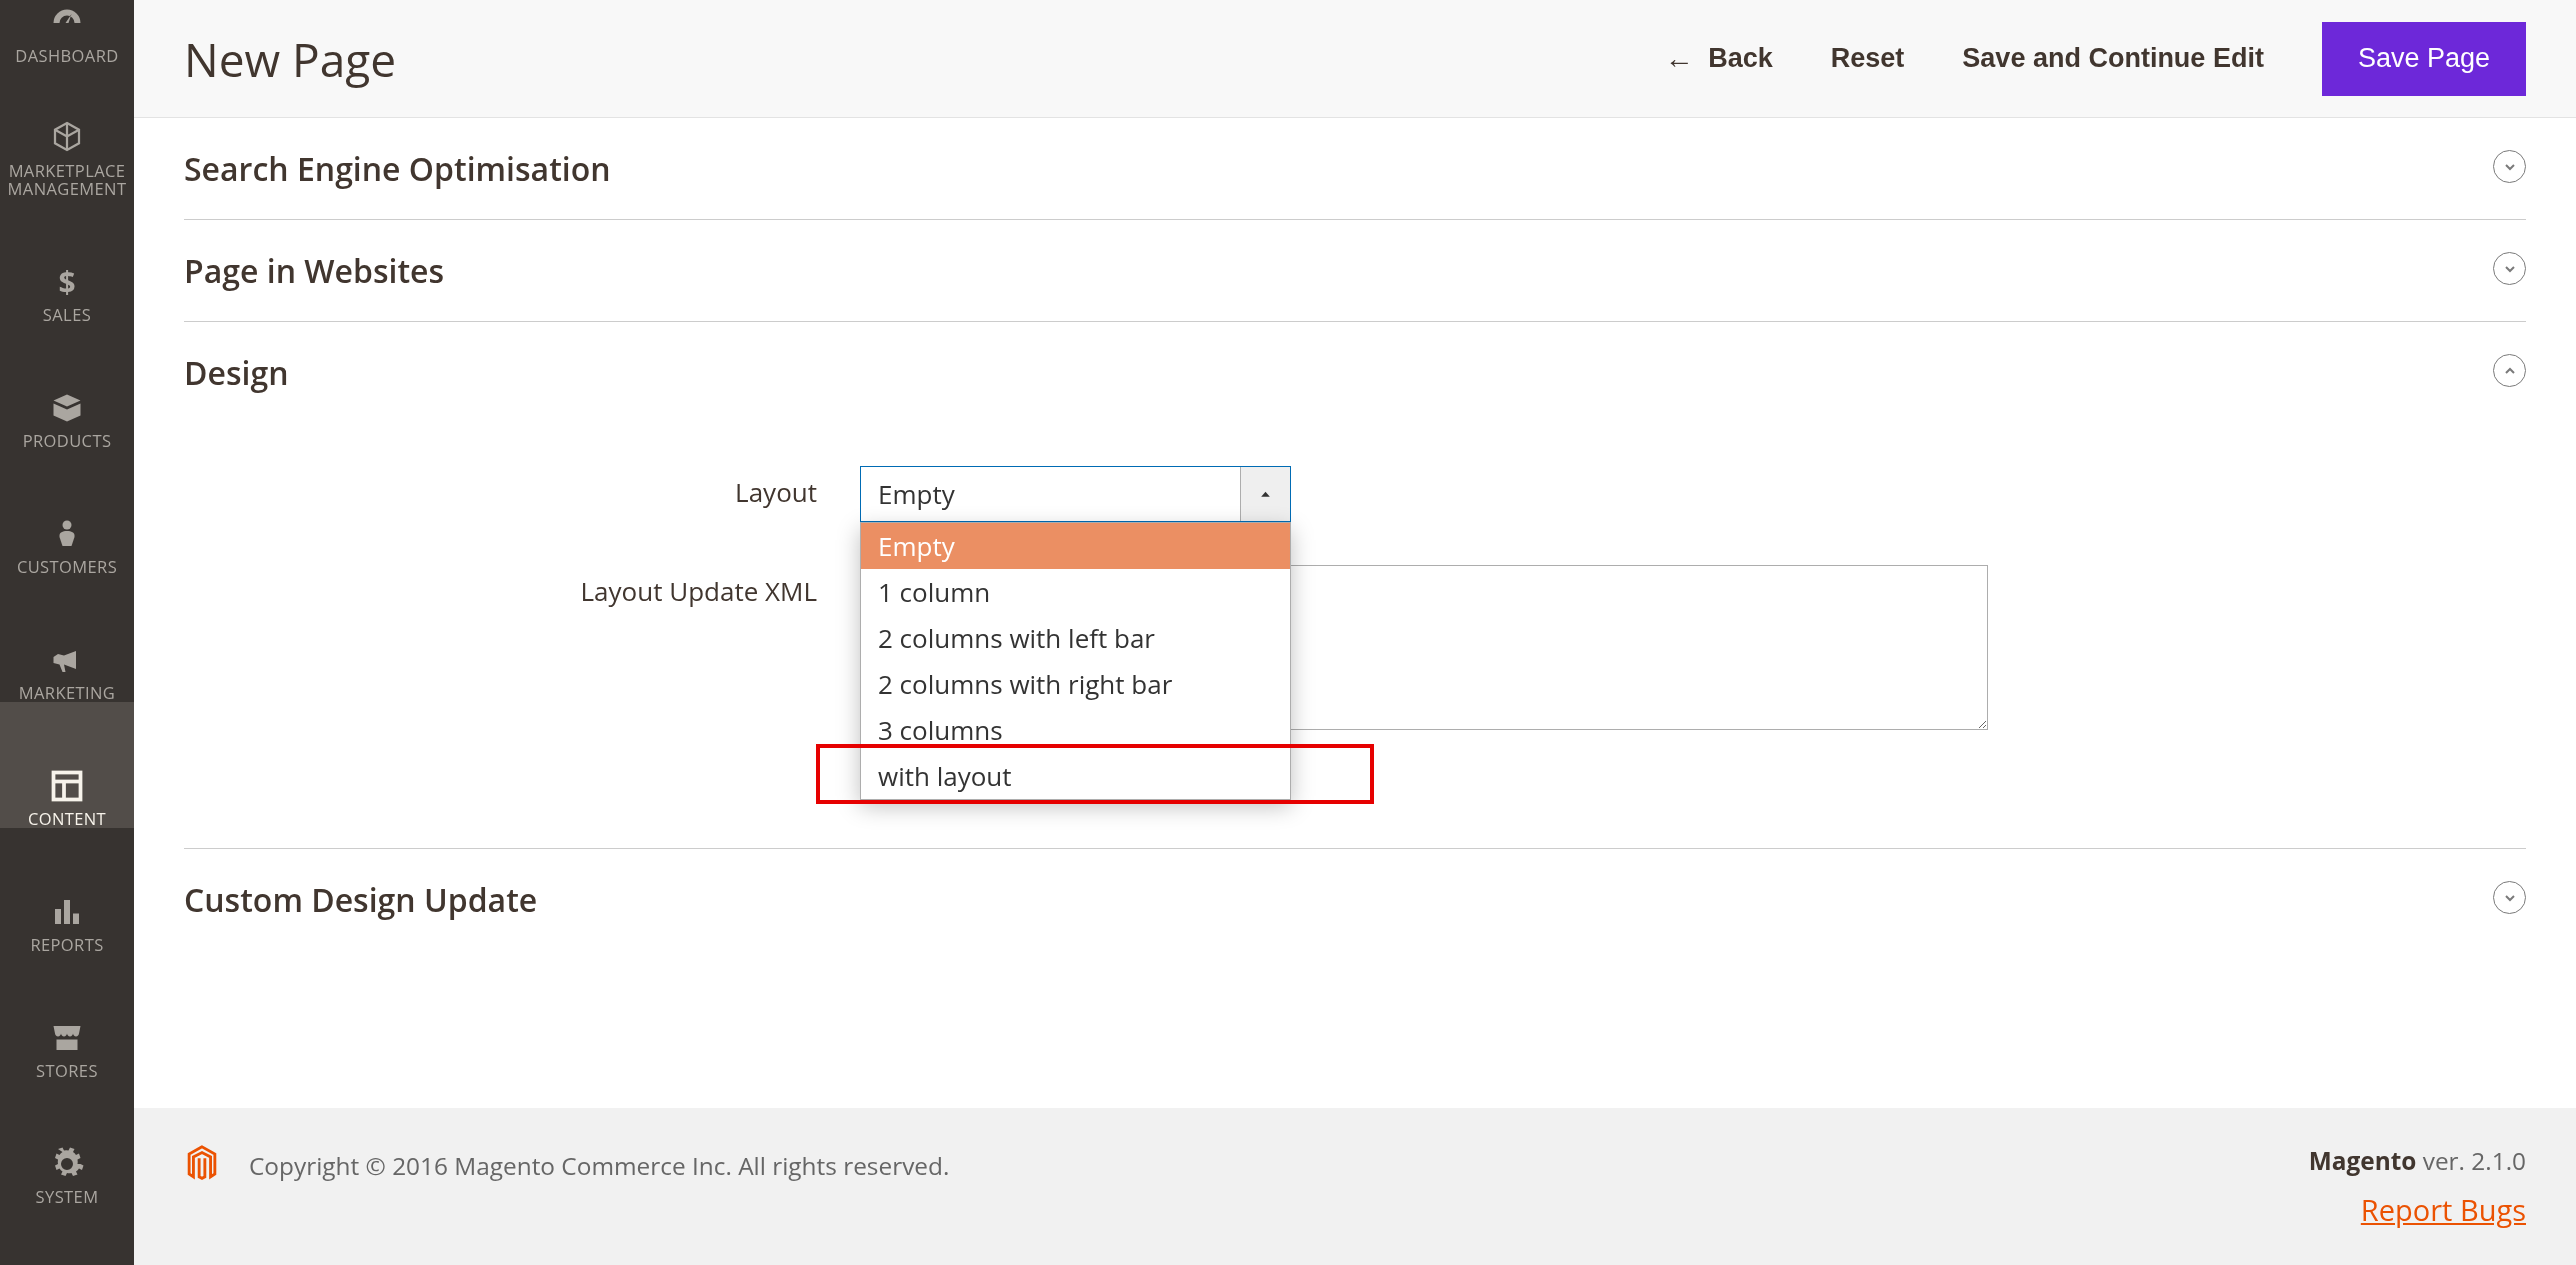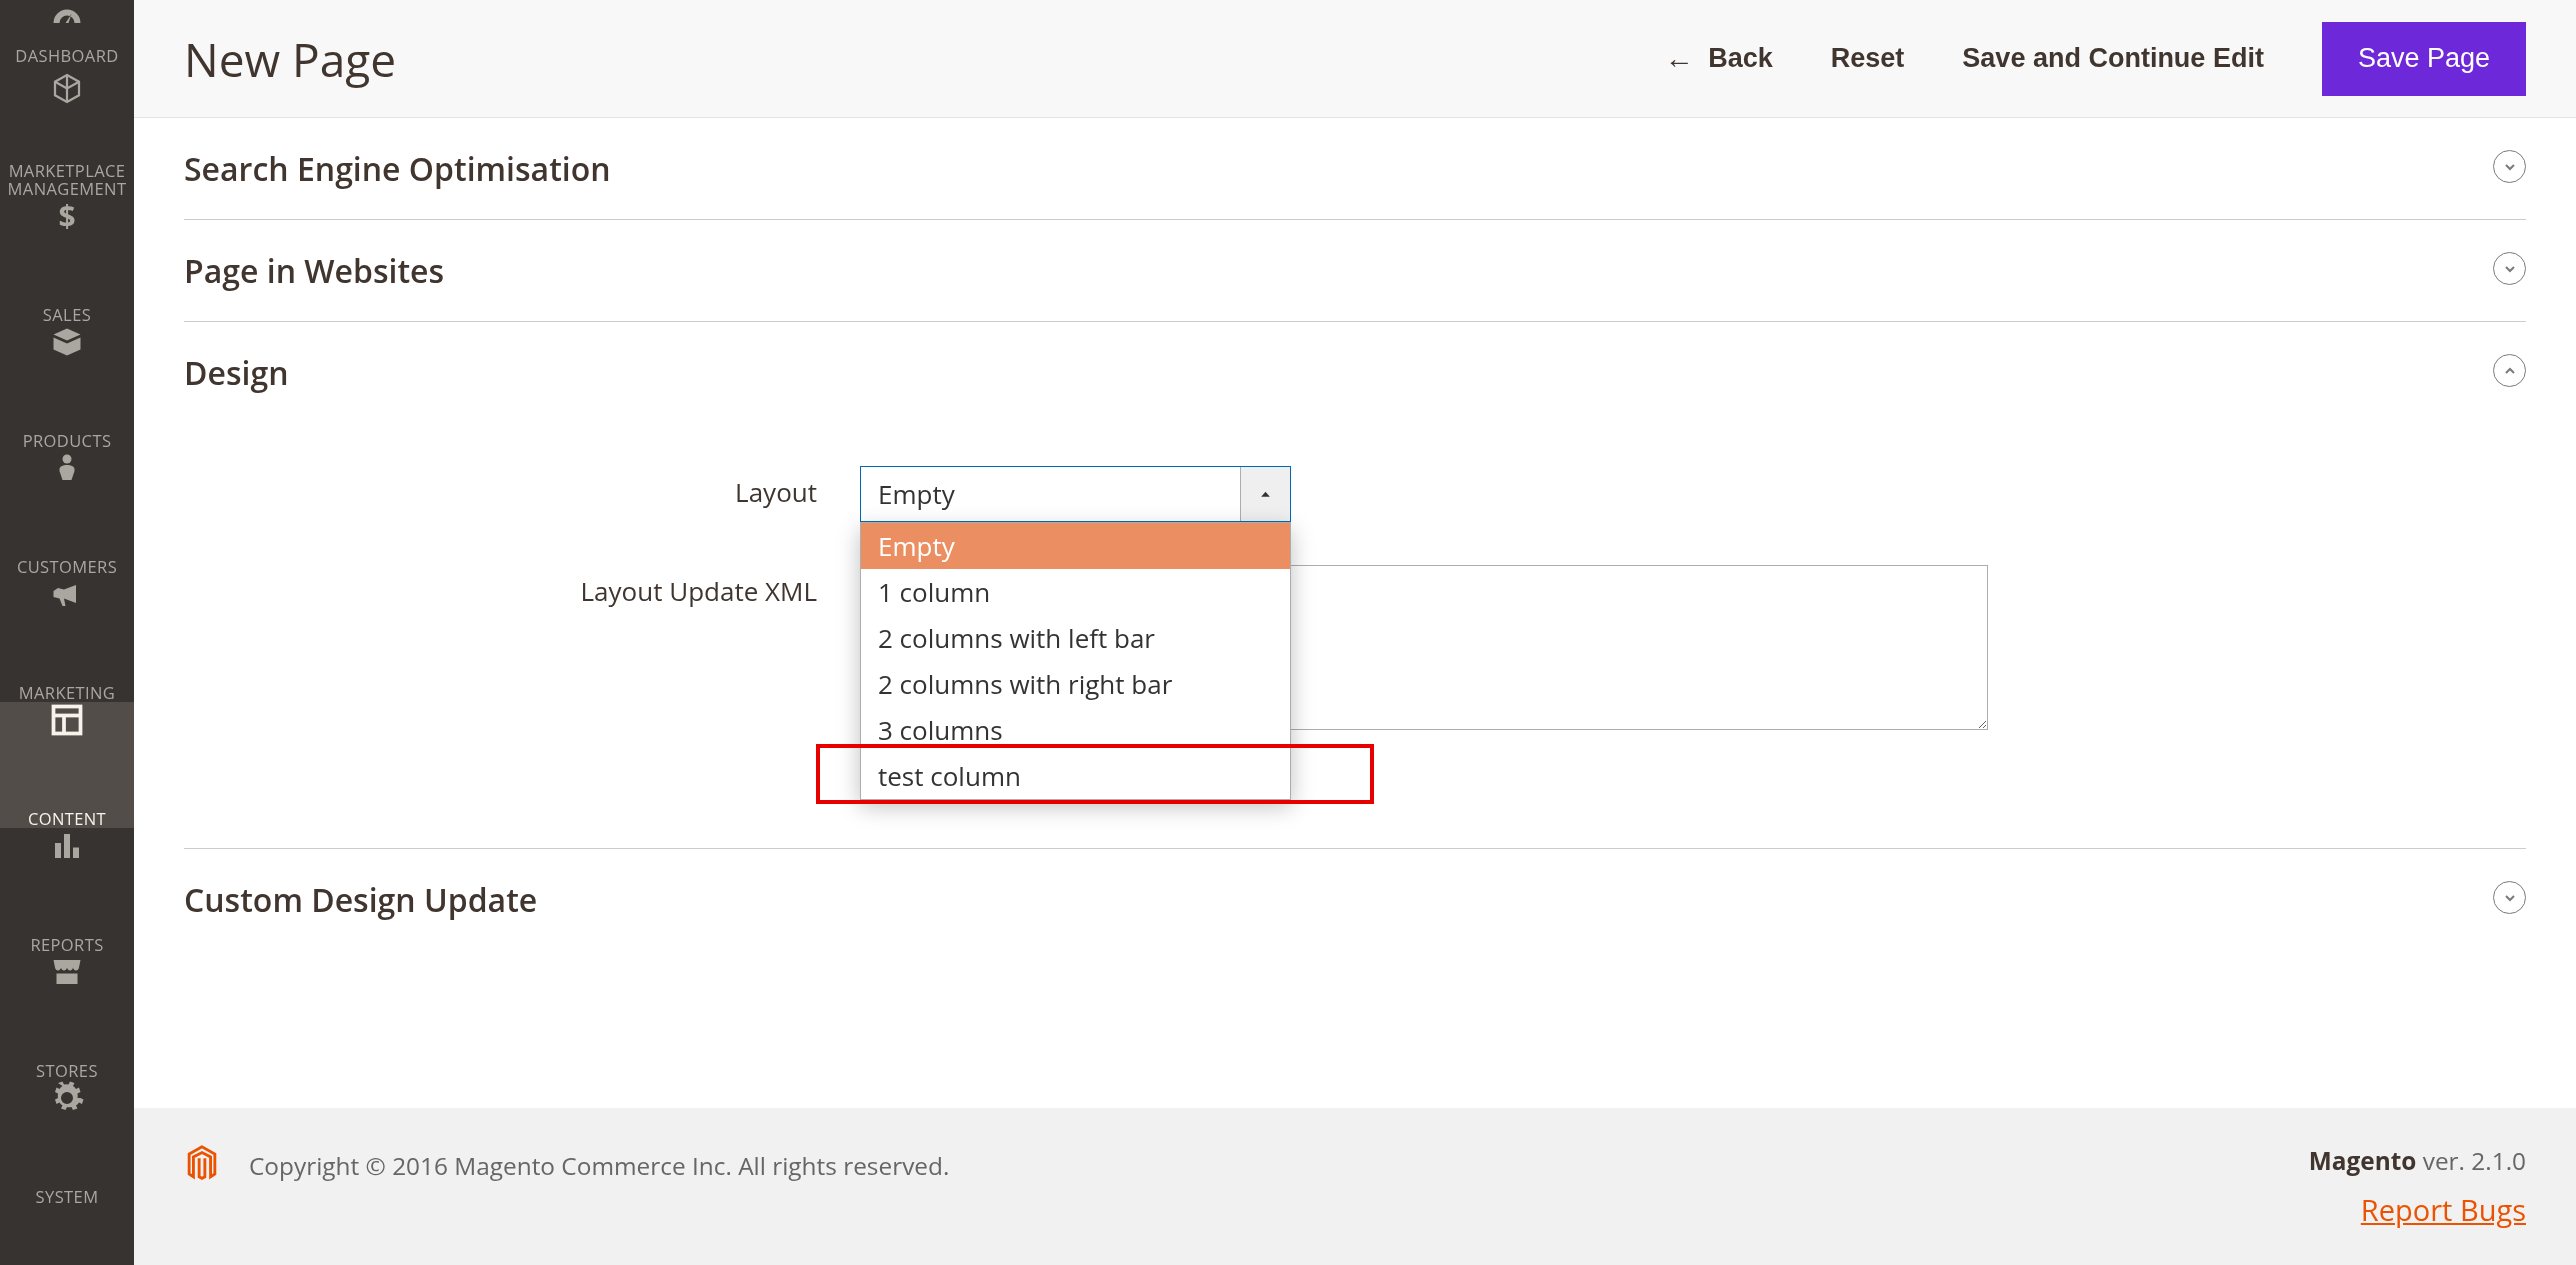--- a/index.html
+++ b/index.html
@@ -1,19 +1,19 @@
 <!DOCTYPE html>
 <html style="font-size:11.5px"><head>
 <meta charset="utf-8">
 <style>
   * { box-sizing: border-box; margin: 0; padding: 0; }
   body { font-family: 'Open Sans', Arial, sans-serif; background: #fff; color: #333; width: 2576px; height: 1265px; overflow: hidden; }
   .app { display: flex; height: 100%; }
   .sidebar { width: 134px; background: #373330; display: flex; flex-direction: column; padding-top: 0px; }
-  .sidebar-item { display: flex; flex-direction: column; align-items: center; justify-content: space-between; color: #aaa6a0; font-size: 17px; height: 126px; cursor: pointer; text-align: center; }
+  .sidebar-item { display: flex; flex-direction: column; align-items: center; justify-content: flex-end; color: #aaa6a0; font-size: 17px; height: 126px; cursor: pointer; text-align: center; }
   .sidebar-item.first-item { height: 72px; justify-content: flex-end; padding-bottom: 7.2px; }
   .sidebar-item.active { background: #524d49; color: #f7f3eb; }
   .sidebar-item .icon { margin-bottom: 5.8px; display: flex; align-items: center; justify-content: center; }
   .sidebar-item .icon svg { width: 36px; height: 36px; }
   .sidebar-item .label { font-size: 16.5px; letter-spacing: 0.4px; line-height: 1.1; }
   .main { flex: 1; display: flex; flex-direction: column; background: #fff; }
   .header { display: flex; align-items: center; justify-content: space-between; padding: 21.6px 50px 21.6px 50px; background: #f8f8f8; border-bottom: 0.7px solid #e3e3e3; }
   .header h1 { font-size: 46px; font-weight: 400; color: #41362f; }
   .header-actions { display: flex; align-items: center; gap: 58px; }
   .btn-back { font-size: 27px; font-weight: 600; color: #41362f; background: none; border: none; cursor: pointer; display: flex; align-items: center; gap: 14.4px; }
@@ -196,21 +196,21 @@
                       <polygon points="4,16 20,16 12,7"></polygon>
                     </svg>
                 </div>
               </div>
               <div class="dropdown">
                 <div class="dropdown-option selected">Empty</div>
                 <div class="dropdown-option">1 column</div>
                 <div class="dropdown-option">2 columns with left bar</div>
                 <div class="dropdown-option">2 columns with right bar</div>
                 <div class="dropdown-option">3 columns</div>
-                <div class="dropdown-option">test column</div>
+                <div class="dropdown-option">with layout</div>
                 <div class="highlight-box"></div>
               </div>
             </div>
           </div>
 
           <div class="form-row">
             <div class="form-label">Layout Update XML</div>
             <div class="form-control-wrap" style="position:relative;">
               <textarea class="textarea-box" style=""></textarea>
             </div>

